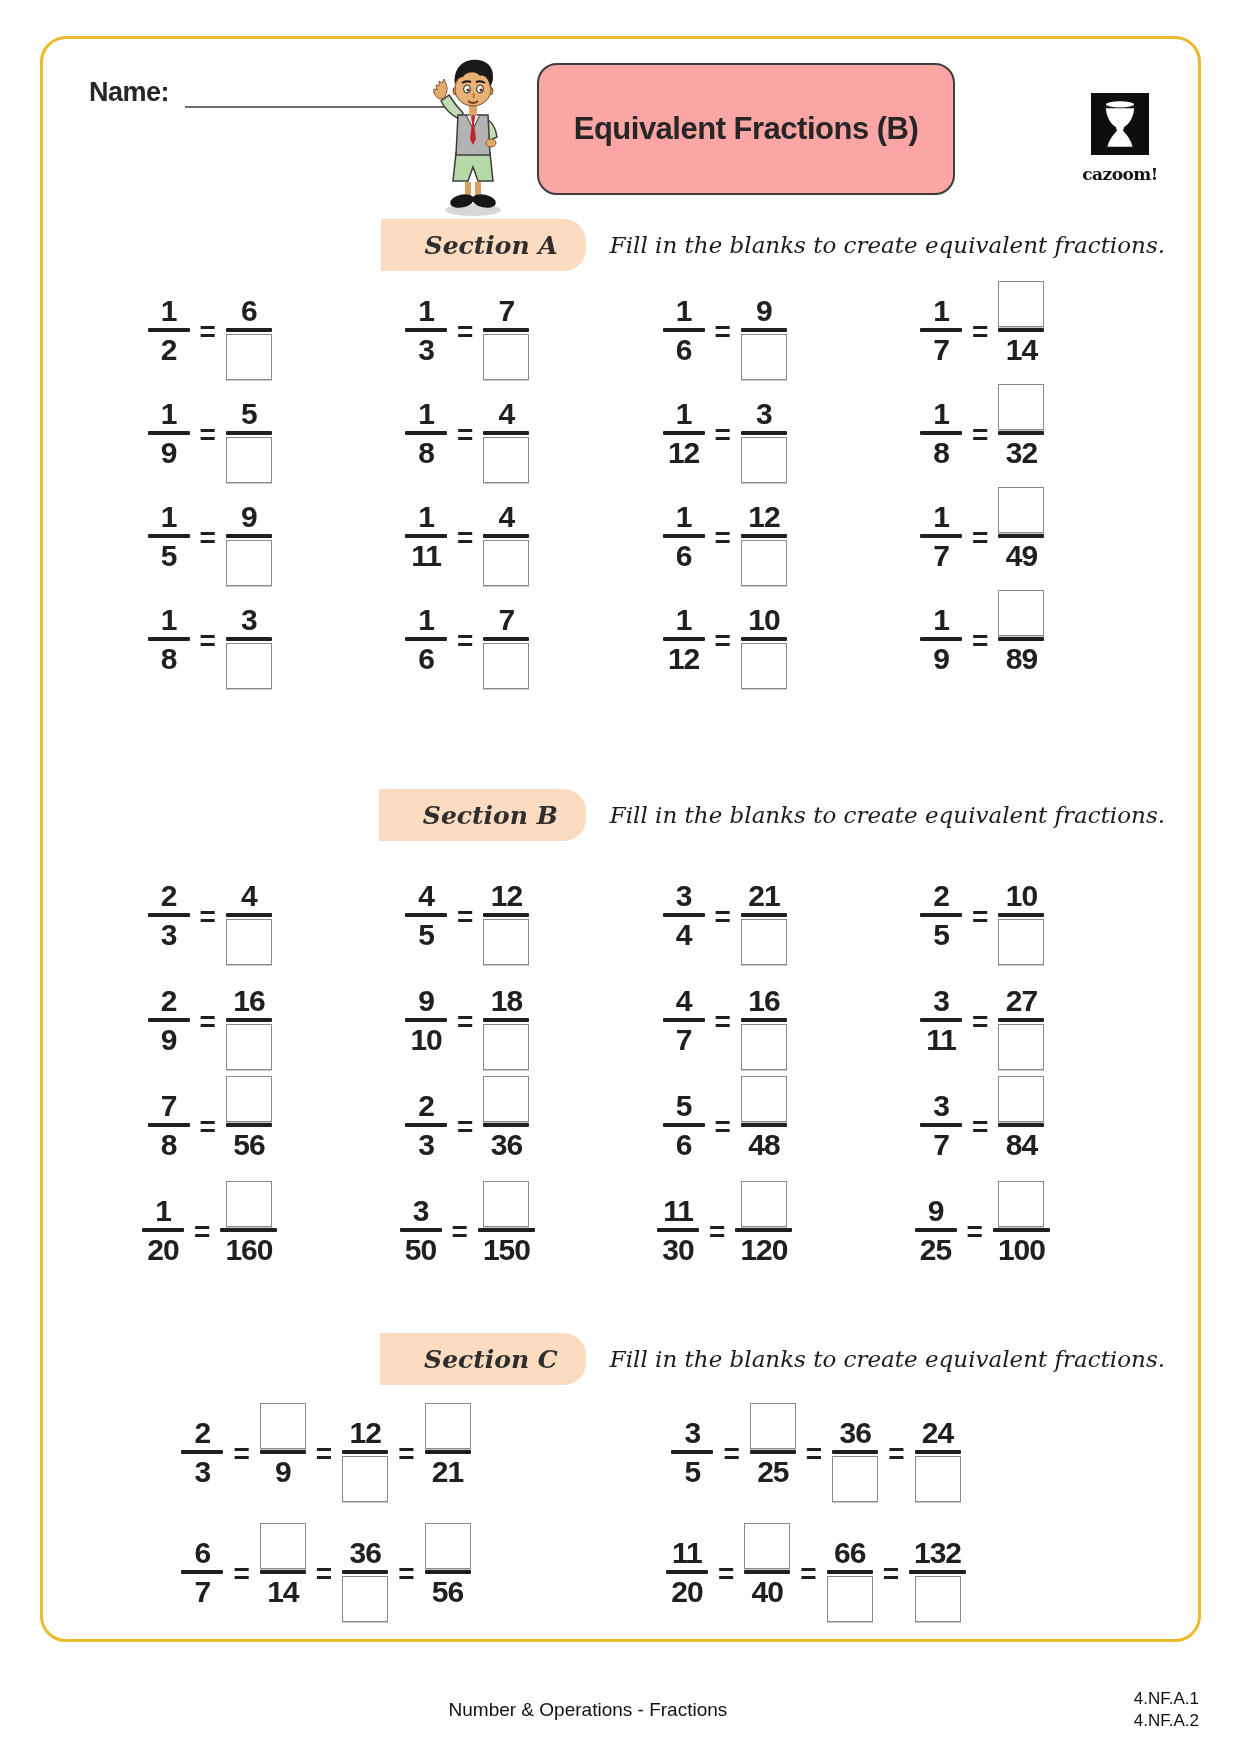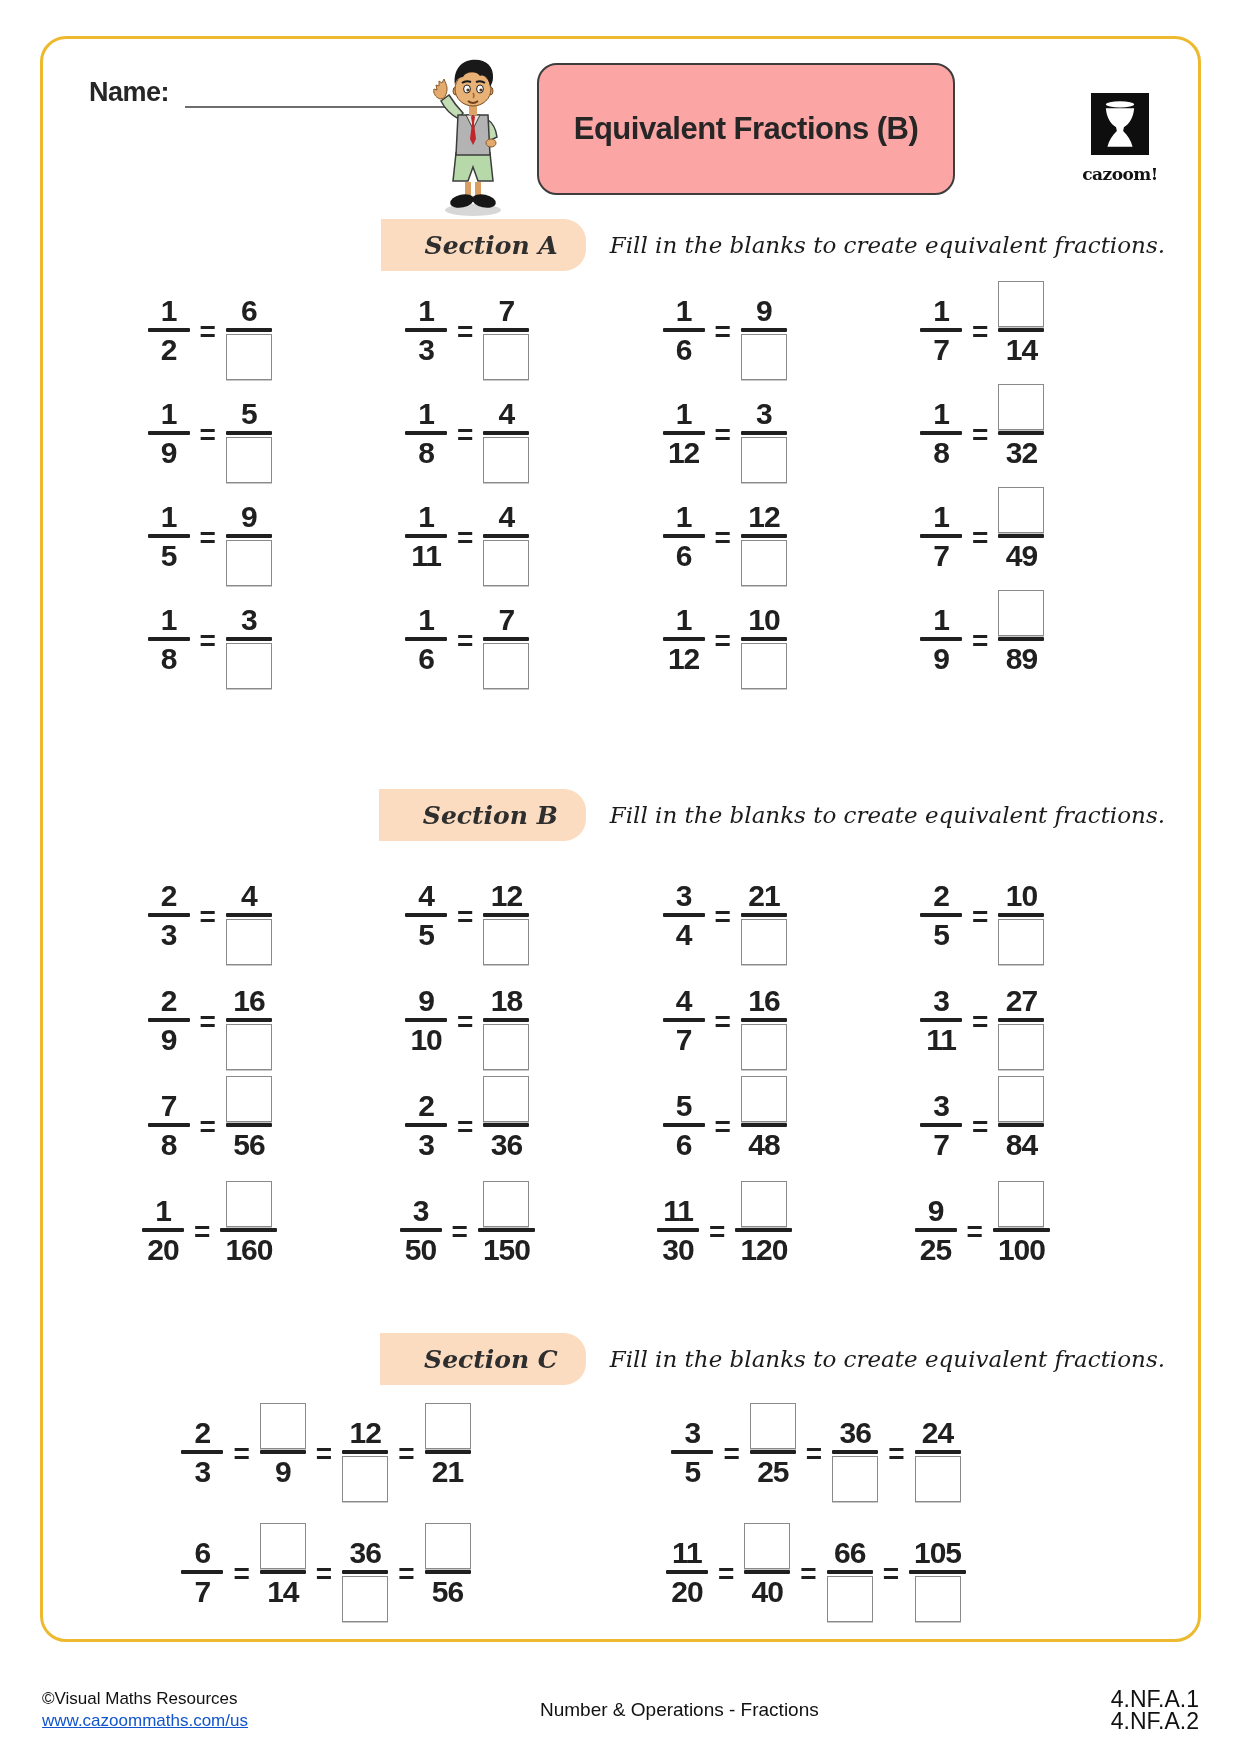--- a/index.html
+++ b/index.html
@@ -71,21 +71,21 @@
   .feq { font-size:28px; font-weight:800; color:#202020; margin:0 10px; padding-bottom:2px; }
 
   
   .footer {
     position:absolute; left:42px; right:42px; bottom:22px;
     display:flex; justify-content:space-between; align-items:center;
   }
   .foot-left { font-size:17px; line-height:22px; color:#111; }
   .foot-link { color:#1155CC; text-decoration:underline; cursor:pointer; }
   .foot-center { flex:1; text-align:center; font-size:19px; color:#111; }
-  .foot-right { font-size:23px; line-height:22px; text-align:center; color:#111; }
+  .foot-right { font-size:17px; line-height:22px; text-align:center; color:#111; }
 </style>
 </head>
 <body>
 
 <div class="frame">
 
   <div class="header">
     <div class="name-date">
       <div class="field-row">
         <span class="field-label">Name:</span>
@@ -984,36 +984,32 @@
               <span class="fnum">66</span>
             </div>
             <div class="fbar"></div>
             <div class="fzone fbot">
               <div class="blank-box"></div>
             </div>
           </div>
           <div class="feq">=</div>
           <div class="fpart">
             <div class="fzone ftop">
-              <span class="fnum">105</span>
+              <span class="fnum">132</span>
             </div>
             <div class="fbar"></div>
             <div class="fzone fbot">
               <div class="blank-box"></div>
             </div>
           </div>
         </div>
       </div>
   </section>
 
 </div>
 
 <div class="footer">
-  <div class="foot-left">
-    <div>©Visual Maths Resources</div>
-    <div class="foot-link">www.cazoommaths.com/us</div>
-  </div>
   <div class="foot-center">Number &amp; Operations - Fractions</div>
   <div class="foot-right">
     <div>4.NF.A.1</div>
     <div>4.NF.A.2</div>
   </div>
 </div>
 
 </body></html>

